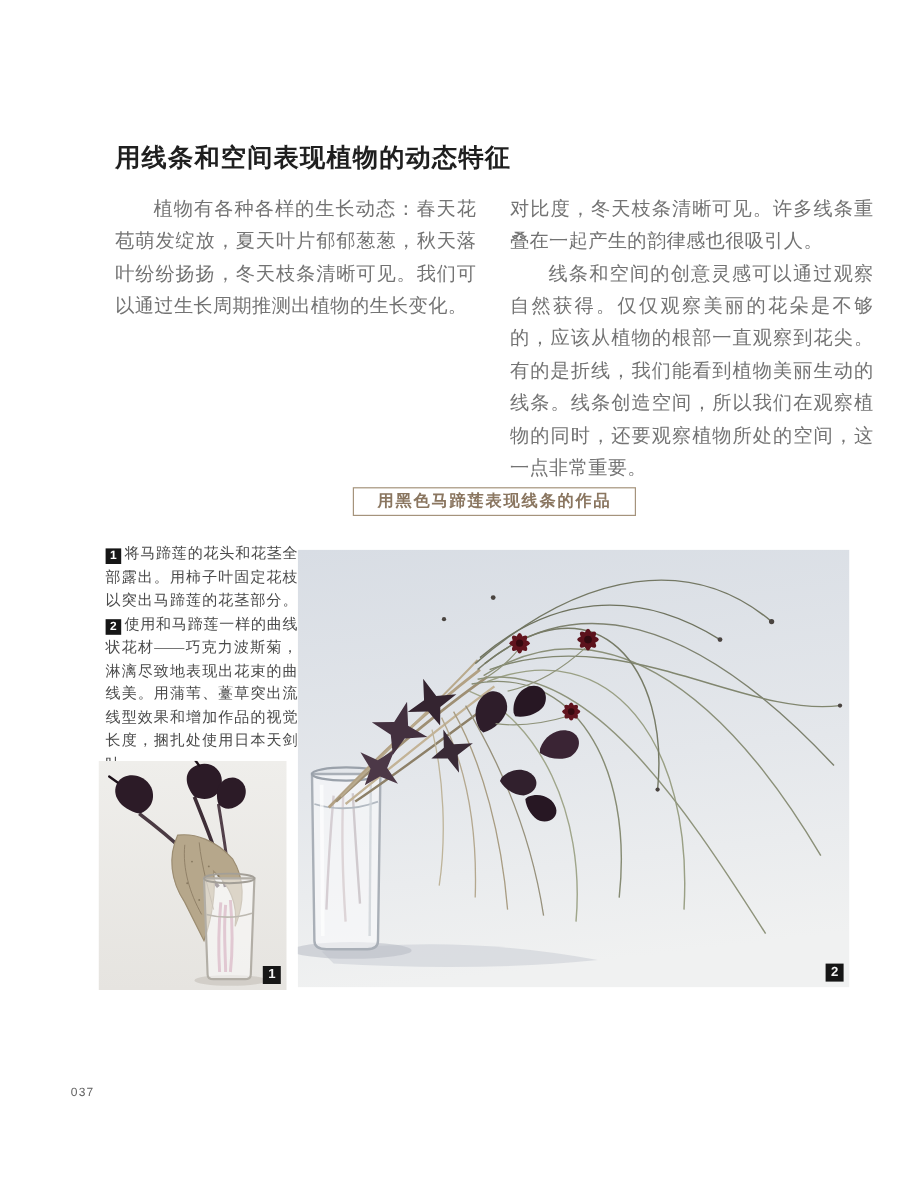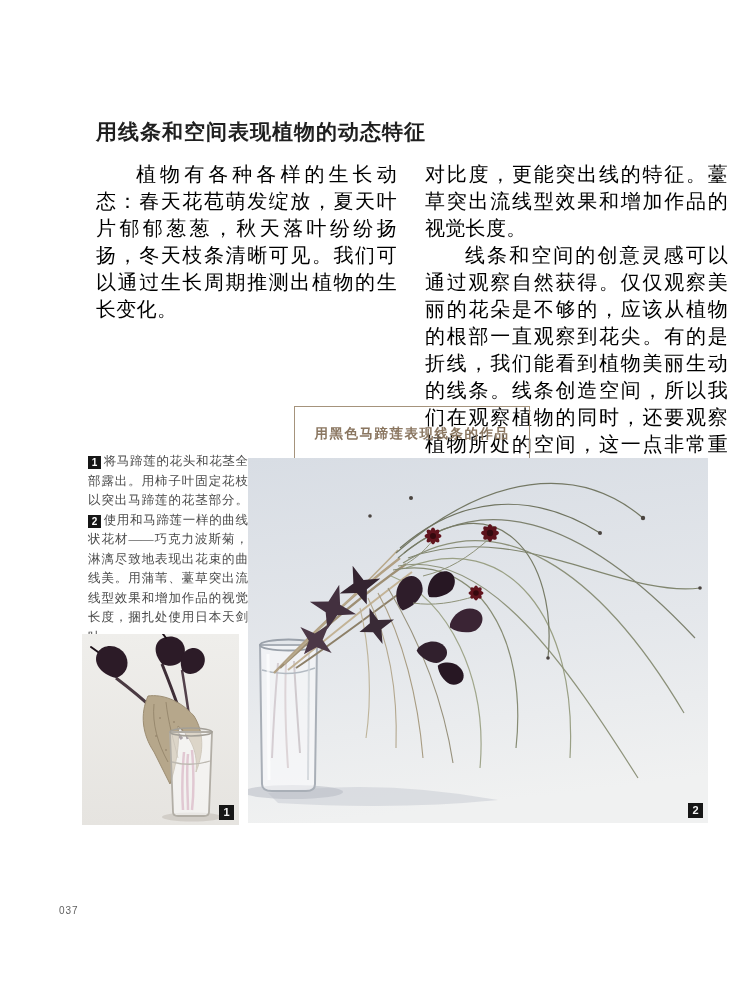--- a/index.html
+++ b/index.html
@@ -1,27 +1,27 @@
 <!DOCTYPE html>
 <html><head>
 <meta charset="utf-8">
 <style>
   html,body{margin:0;padding:0;background:#ffffff;}
   .sheet{position:relative;width:750px;height:1000px;background:#ffffff;overflow:hidden;
          font-family:"Liberation Serif","DejaVu Serif",serif;margin-left:36px;}
   .page-title{position:absolute;left:60px;top:119px;margin:0;font-size:21px;line-height:26px;
          font-weight:bold;color:#1f1f1f;letter-spacing:1px;
          font-family:"Liberation Sans","DejaVu Sans",sans-serif;}
-  .col{position:absolute;top:161px;font-size:20px;line-height:27px;color:#000000;
+  .col{position:absolute;top:161px;font-size:16px;line-height:27px;color:#737373;
        text-align:justify;letter-spacing:0.3px;}
   .col p{margin:0;}
   .col-left{left:60px;width:301px;}
   .col-right{left:389px;width:303px;}
   .indent{text-indent:2em;}
-  .caption-box{position:absolute;left:258px;top:406px;width:234px;padding:18px 0;
+  .caption-box{position:absolute;left:258px;top:406px;width:234px;padding:2px 0;
        border:1px solid #a5937c;color:#8a7660;font-weight:bold;font-size:13.5px;
        text-align:center;letter-spacing:1.5px;
        font-family:"Liberation Sans","DejaVu Sans",sans-serif;}
   .figure-note{position:absolute;left:52px;top:452px;width:160px;font-size:12.5px;
        line-height:19.5px;color:#4a4a4a;text-align:justify;}
   .step-badge{display:inline-block;width:13px;height:13px;background:#161616;color:#ffffff;
        font-size:10px;line-height:13px;text-align:center;font-weight:bold;
        vertical-align:-1px;margin-right:2px;
        font-family:"Liberation Sans","DejaVu Sans",sans-serif;}
   .photo{position:absolute;overflow:hidden;}
@@ -39,21 +39,21 @@
 
 <div class="sheet">
 
   <h1 class="page-title">用线条和空间表现植物的动态特征</h1>
 
   <div class="col col-left">
     <p class="indent">植物有各种各样的生长动态：春天花苞萌发绽放，夏天叶片郁郁葱葱，秋天落叶纷纷扬扬，冬天枝条清晰可见。我们可以通过生长周期推测出植物的生长变化。</p>
   </div>
 
   <div class="col col-right">
-    <p>对比度，更能突出线的特征。薹草突出流线型效果和增加作品的视觉长度。</p>
+    <p>对比度，冬天枝条清晰可见。许多线条重叠在一起产生的韵律感也很吸引人。</p>
     <p class="indent">线条和空间的创意灵感可以通过观察自然获得。仅仅观察美丽的花朵是不够的，应该从植物的根部一直观察到花尖。有的是折线，我们能看到植物美丽生动的线条。线条创造空间，所以我们在观察植物的同时，还要观察植物所处的空间，这一点非常重要。</p>
   </div>
 
   <div class="caption-box">
     <span>用黑色马蹄莲表现线条的作品</span>
   </div>
 
   <div class="figure-note">
     <span class="step-badge">1</span><span>将马蹄莲的花头和花茎全部露出。用柿子叶固定花枝以突出马蹄莲的花茎部分。</span><span class="step-badge">2</span><span>使用和马蹄莲一样的曲线状花材——巧克力波斯菊，淋漓尽致地表现出花束的曲线美。用蒲苇、薹草突出流线型效果和增加作品的视觉长度，捆扎处使用日本天剑叶。</span>
   </div>

